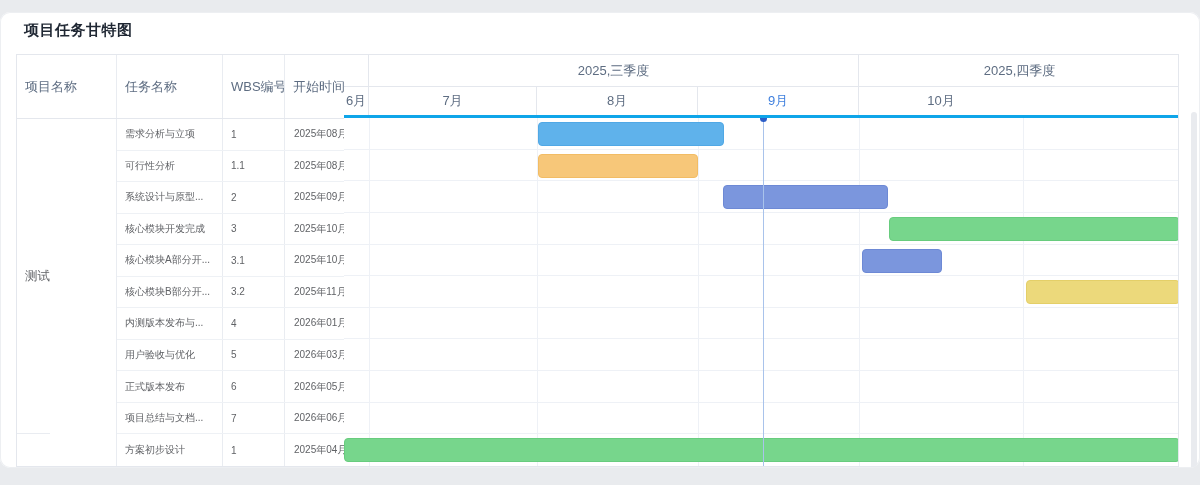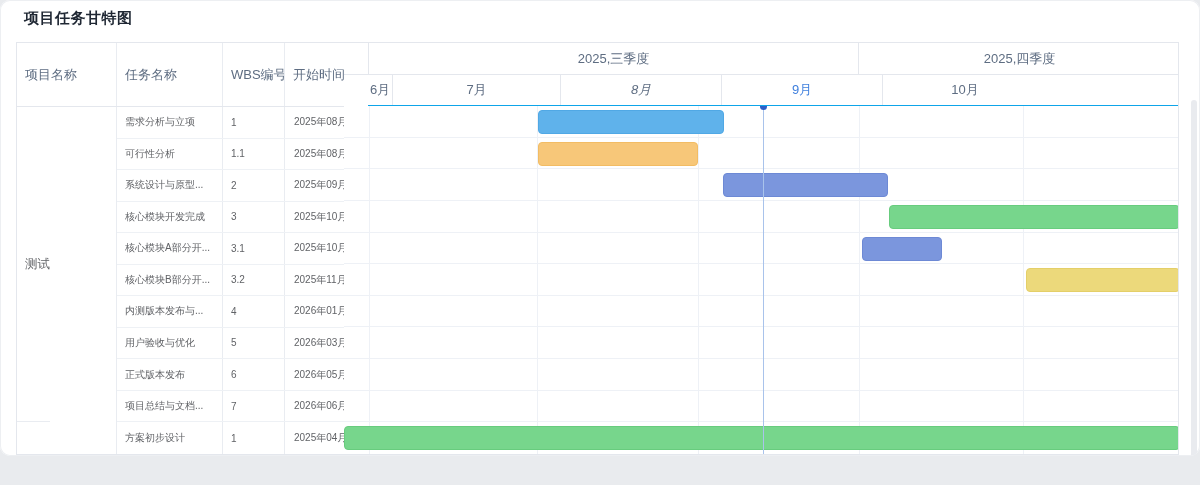--- a/index.html
+++ b/index.html
@@ -5,21 +5,21 @@
   * { box-sizing: border-box; }
   html,body { margin:0; padding:0; }
   body {
     width:1200px; height:485px;
     background:#e9ebee;
     font-family:"Liberation Sans", sans-serif;
     position:relative;
     -webkit-font-smoothing:antialiased;
   }
   .card {
-    position:absolute; left:0; top:0; width:1200px; height:456px;
+    position:absolute; left:0; top:12px; width:1200px; height:456px;
     background:#ffffff; border-radius:10px; overflow:hidden;
     box-shadow:0 0 0 1px #edeff2 inset;
   }
   .title {
     position:absolute; left:24px; top:9px;
     font-size:15px; font-weight:bold; color:#1f2733; letter-spacing:.5px;
   }
   .gantt {
     position:absolute; left:16px; top:42px;
     width:1163px; height:413px;
@@ -55,21 +55,21 @@
   .cell.start { width:59px;  flex:0 0 59px; border-right:none; padding-left:9px; }
   
   .right { flex:1; display:flex; flex-direction:column; min-width:0; overflow:hidden; }
   .qrow { height:32px; flex:0 0 32px; display:flex; border-bottom:1px solid #e4e7ed; }
   .qcell {
     display:flex; align-items:center; justify-content:center;
     font-size:13px; color:#5e6d82; border-right:1px solid #e4e7ed;
     overflow:hidden; white-space:nowrap; flex:0 0 auto;
   }
   .qcell:last-child { border-right:none; }
-  .mrow { height:31px; flex:0 0 31px; display:flex; border-bottom:1px solid #0ea5e9;margin-left:24px; }
+  .mrow { height:31px; flex:0 0 31px; display:flex; border-bottom:3px solid #0ea5e9; }
   .mcell {
     display:flex; align-items:center; justify-content:center;
     font-size:13px; color:#5e6d82; border-right:1px solid #e4e7ed;
     overflow:hidden; white-space:nowrap; flex:0 0 auto;
   }
   .mcell:last-child { border-right:none; }
   .mcell.current { color:#4080de; }
   .tbody { position:relative; flex:1; overflow:hidden; }
   .vline { position:absolute; top:0; bottom:0; width:1px; background:#eef1f6; }
   .hline { position:absolute; left:0; right:0; height:1px; background:#eef1f6; }
@@ -180,21 +180,21 @@
 
     <div class="right">
       <div class="qrow" id="quarters">
           <div class="qcell" style="width: 25px;"></div>
           <div class="qcell" style="width: 490px;">2025,三季度</div>
           <div class="qcell" style="width: 321px;">2025,四季度</div>
         </div>
       <div class="mrow" id="months">
           <div class="mcell" style="width: 25px;">6月</div>
           <div class="mcell" style="width: 168px;">7月</div>
-          <div class="mcell" style="width: 161px; font-style: italic;">8月</div>
+          <div class="mcell" style="width: 161px;">8月</div>
           <div class="mcell current" style="width: 161px;">9月</div>
           <div class="mcell" style="width: 164px;">10月</div>
         </div>
       <div class="tbody" id="chart-body">
           <div class="vline" style="left: 25px;"></div>
           <div class="vline" style="left: 193px;"></div>
           <div class="vline" style="left: 354px;"></div>
           <div class="vline" style="left: 515px;"></div>
           <div class="vline" style="left: 679px;"></div>
           <div class="hline" style="top: calc(9.0909% - 1px);"></div>

